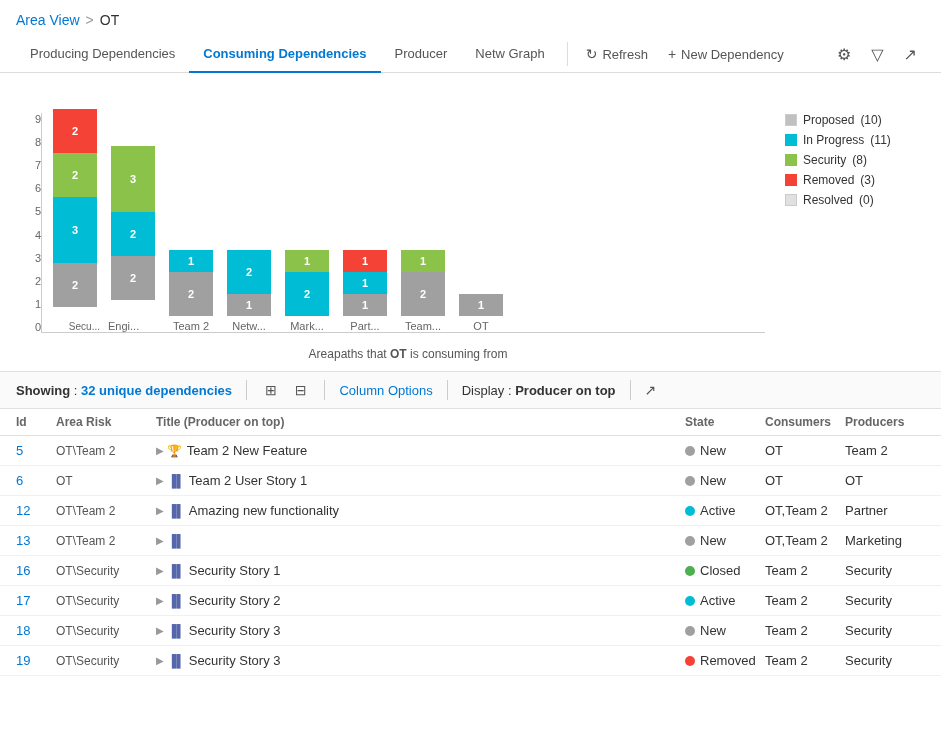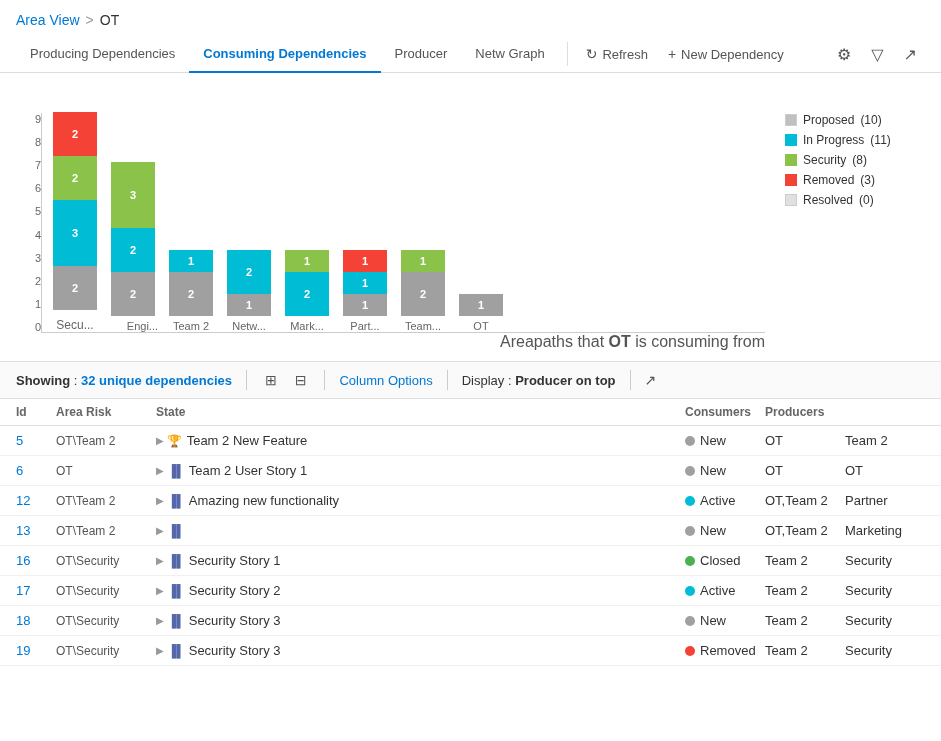--- a/index.html
+++ b/index.html
@@ -98,30 +98,30 @@
 
         <div style="display:flex; align-items:flex-end; gap:8px; height:220px; padding-left:8px; border-left:1px solid #ccc; border-bottom:1px solid #ccc; flex:1;">
 
           <div style="display:flex;flex-direction:column;align-items:center;">
             <div style="display:flex;flex-direction:column-reverse;width:44px;">
               <div style="height:44px;background:#a0a0a0;display:flex;align-items:center;justify-content:center;font-size:11px;color:#fff;font-weight:600;">2</div>
               <div style="height:66px;background:#00bcd4;display:flex;align-items:center;justify-content:center;font-size:11px;color:#fff;font-weight:600;">3</div>
               <div style="height:44px;background:#8bc34a;display:flex;align-items:center;justify-content:center;font-size:11px;color:#fff;font-weight:600;">2</div>
               <div style="height:44px;background:#f44336;display:flex;align-items:center;justify-content:center;font-size:11px;color:#fff;font-weight:600;">2</div>
             </div>
-            <span style="font-size:12px;color:#666;margin-top:8px;width:50px;text-align:center;overflow:hidden;text-overflow:ellipsis;white-space:nowrap;">Secu...</span>
+            <span style="font-size:10px;color:#666;margin-top:14px;width:50px;text-align:right;overflow:hidden;text-overflow:ellipsis;white-space:nowrap;">Secu...</span>
           </div>
 
           <div style="display:flex;flex-direction:column;align-items:center;">
             <div style="display:flex;flex-direction:column-reverse;width:44px;">
               <div style="height:44px;background:#a0a0a0;display:flex;align-items:center;justify-content:center;font-size:11px;color:#fff;font-weight:600;">2</div>
               <div style="height:44px;background:#00bcd4;display:flex;align-items:center;justify-content:center;font-size:11px;color:#fff;font-weight:600;">2</div>
               <div style="height:66px;background:#8bc34a;display:flex;align-items:center;justify-content:center;font-size:11px;color:#fff;font-weight:600;">3</div>
             </div>
-            <span style="font-size:11px;color:#666;margin-top:4px;width:50px;text-align:right;overflow:hidden;text-overflow:ellipsis;white-space:nowrap;">Engi...</span>
+            <span style="font-size:11px;color:#666;margin-top:20px;width:50px;text-align:left;overflow:hidden;text-overflow:ellipsis;white-space:nowrap;">Engi...</span>
           </div>
 
           <div style="display:flex;flex-direction:column;align-items:center;">
             <div style="display:flex;flex-direction:column-reverse;width:44px;">
               <div style="height:44px;background:#a0a0a0;display:flex;align-items:center;justify-content:center;font-size:11px;color:#fff;font-weight:600;">2</div>
               <div style="height:22px;background:#00bcd4;display:flex;align-items:center;justify-content:center;font-size:11px;color:#fff;font-weight:600;">1</div>
             </div>
             <span style="font-size:11px;color:#666;margin-top:4px;width:50px;text-align:center;">Team 2</span>
           </div>
 
@@ -159,21 +159,21 @@
           </div>
 
           <div style="display:flex;flex-direction:column;align-items:center;">
             <div style="display:flex;flex-direction:column-reverse;width:44px;">
               <div style="height:22px;background:#a0a0a0;display:flex;align-items:center;justify-content:center;font-size:11px;color:#fff;font-weight:600;">1</div>
             </div>
             <span style="font-size:11px;color:#666;margin-top:4px;width:50px;text-align:center;">OT</span>
           </div>
         </div>
       </div>
-      <div style="text-align:right;font-size:16px;color:#555;padding-left:35px;margin-top:0;">Areapaths that <strong>OT</strong> is consuming from</div>
+      <div style="text-align:center;font-size:12px;color:#555;padding-left:35px;margin-top:14px;">Areapaths that <strong>OT</strong> is consuming from</div>
     </div>
 
     <div class="legend">
       <div class="legend-item">
         <div class="legend-box" style="background:#c0c0c0;"></div>
         <span>Proposed</span>
         <span>(10)</span>
       </div>
       <div class="legend-item">
         <div class="legend-box" style="background:#00bcd4;border-color:#00bcd4;"></div>
@@ -208,20 +208,21 @@
   <span class="col-options">Column Options</span>
   <div class="sep-v"></div>
   <span class="display-text">Display : <strong>Producer on top</strong></span>
   <div class="sep-v"></div>
   <span class="expand-icon">↗</span>
 </div>
 
 <div class="table-header">
   <div class="th">Id</div>
   <div class="th">Area Risk</div>
+  <div class="th">Title (Producer on top)</div>
   <div class="th">State</div>
   <div class="th">Consumers</div>
   <div class="th">Producers</div>
 </div>
 
 <div id="table-body">
     <div class="table-row">
     <div class="cell-id">5</div>
     <div class="cell-path">OT\Team 2</div>
     <div class="cell-title">

